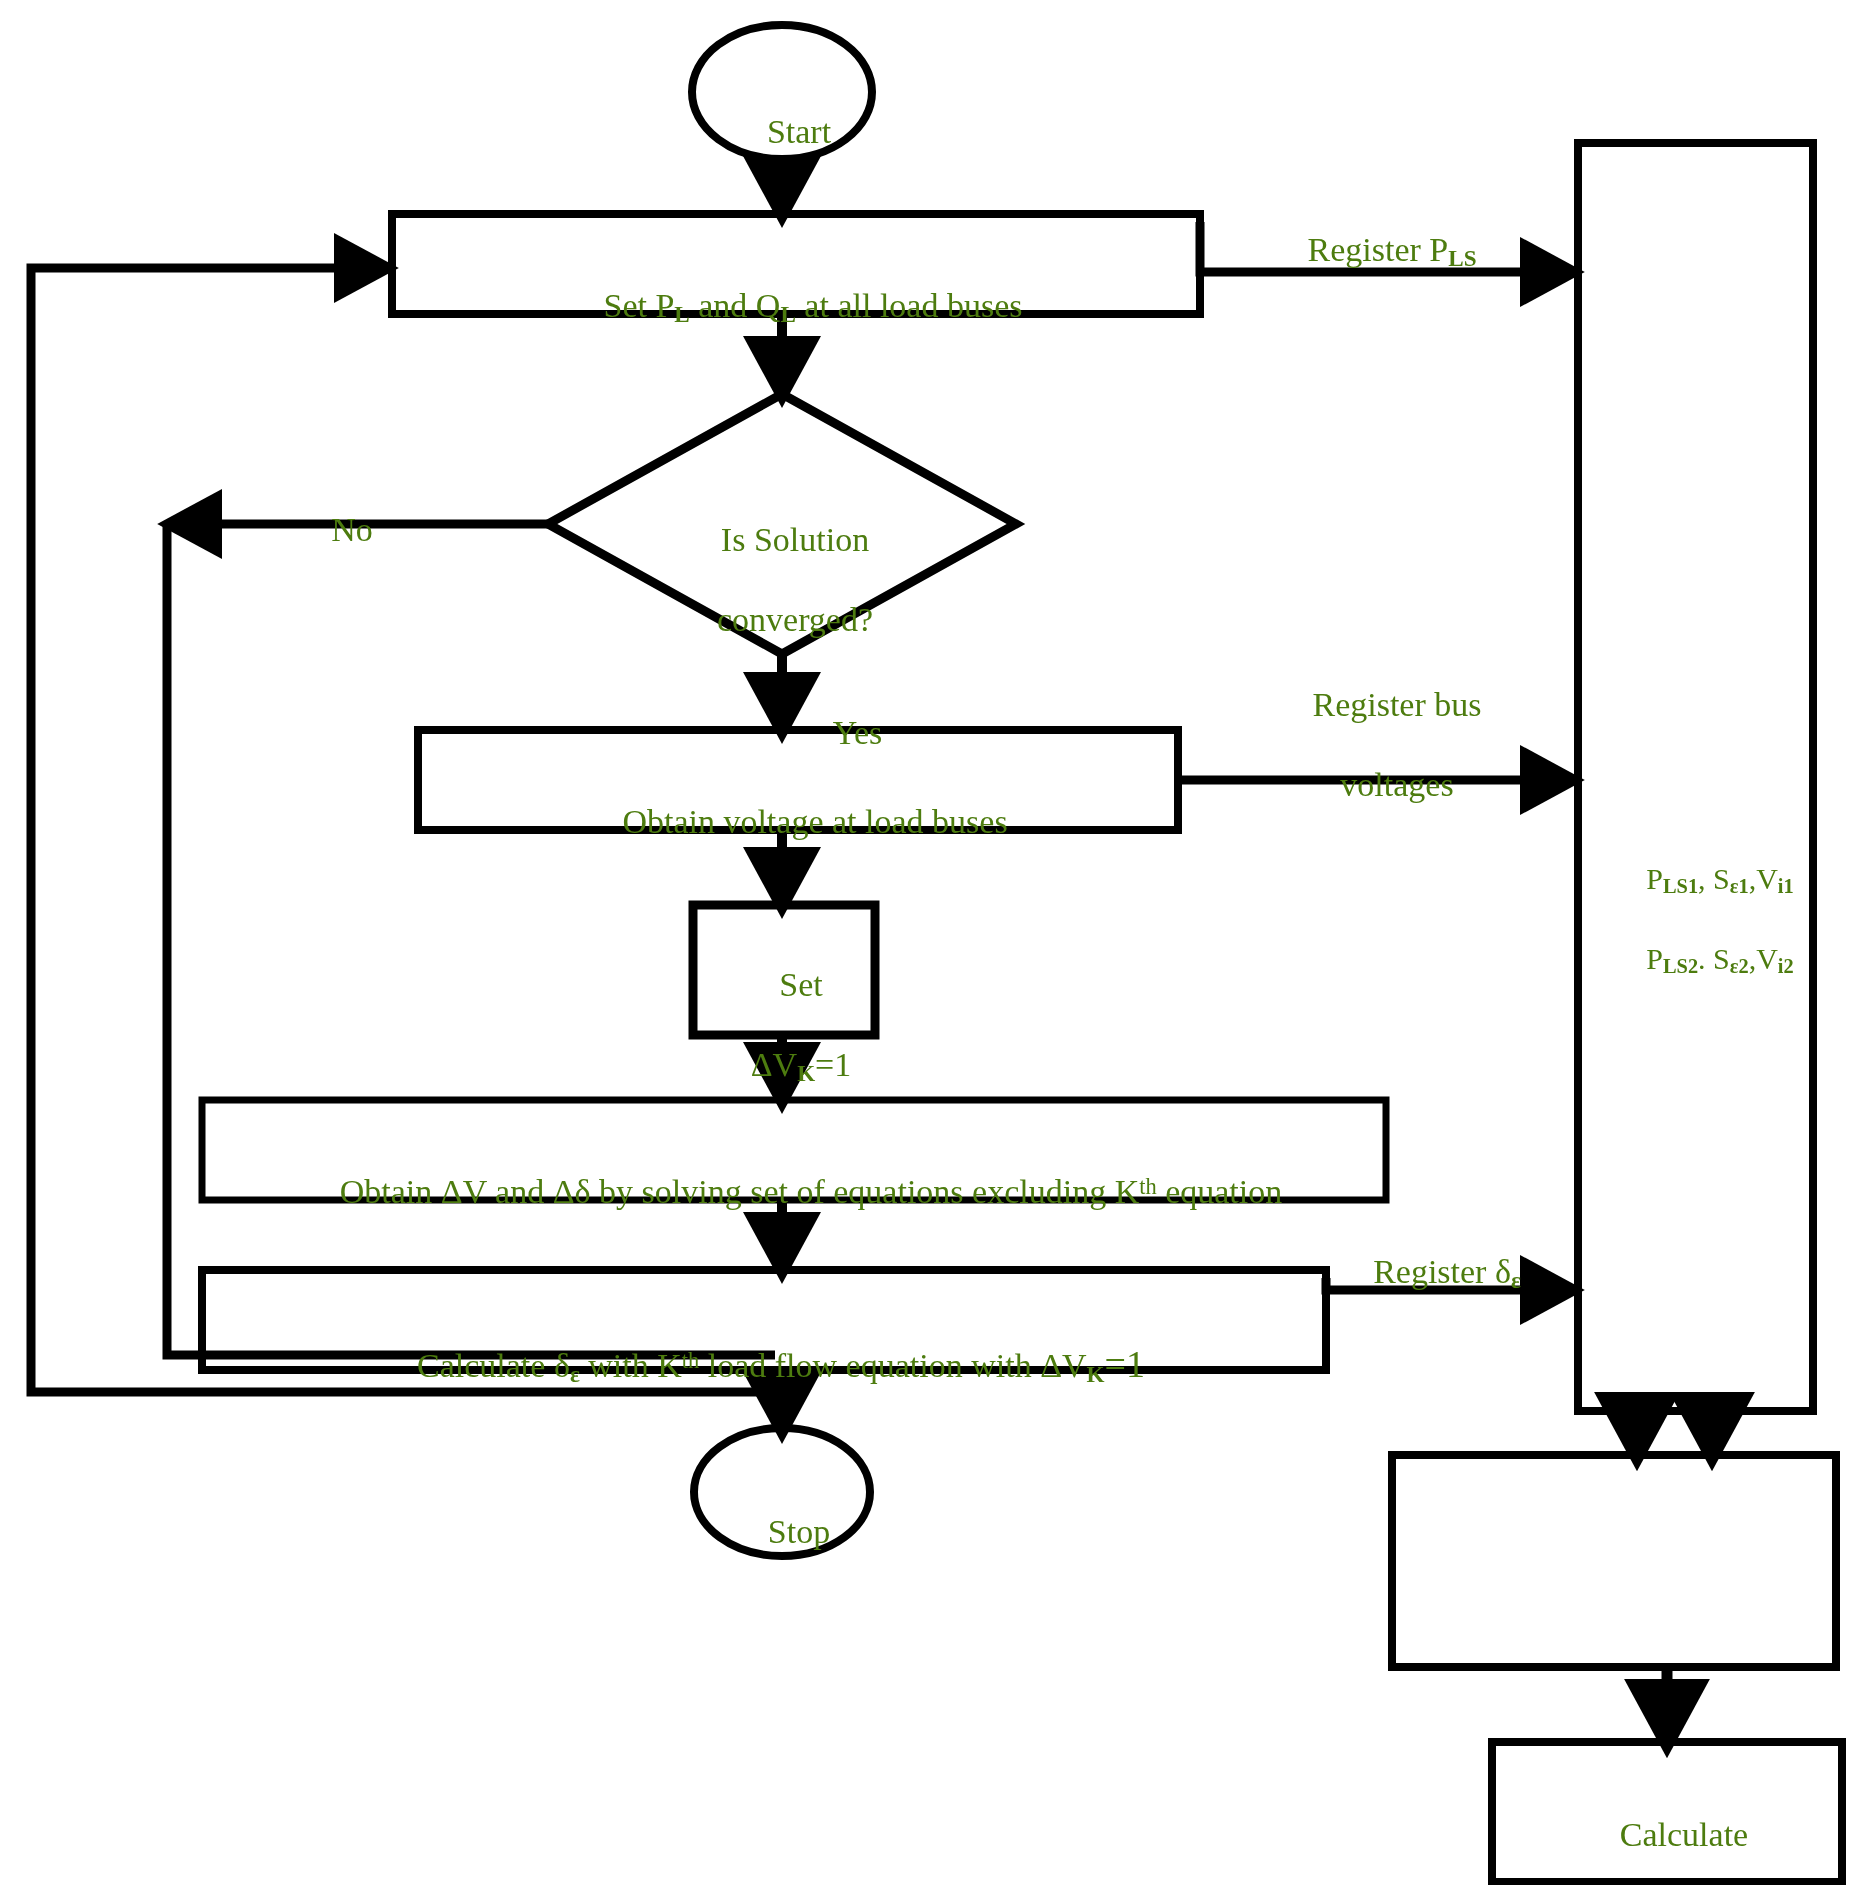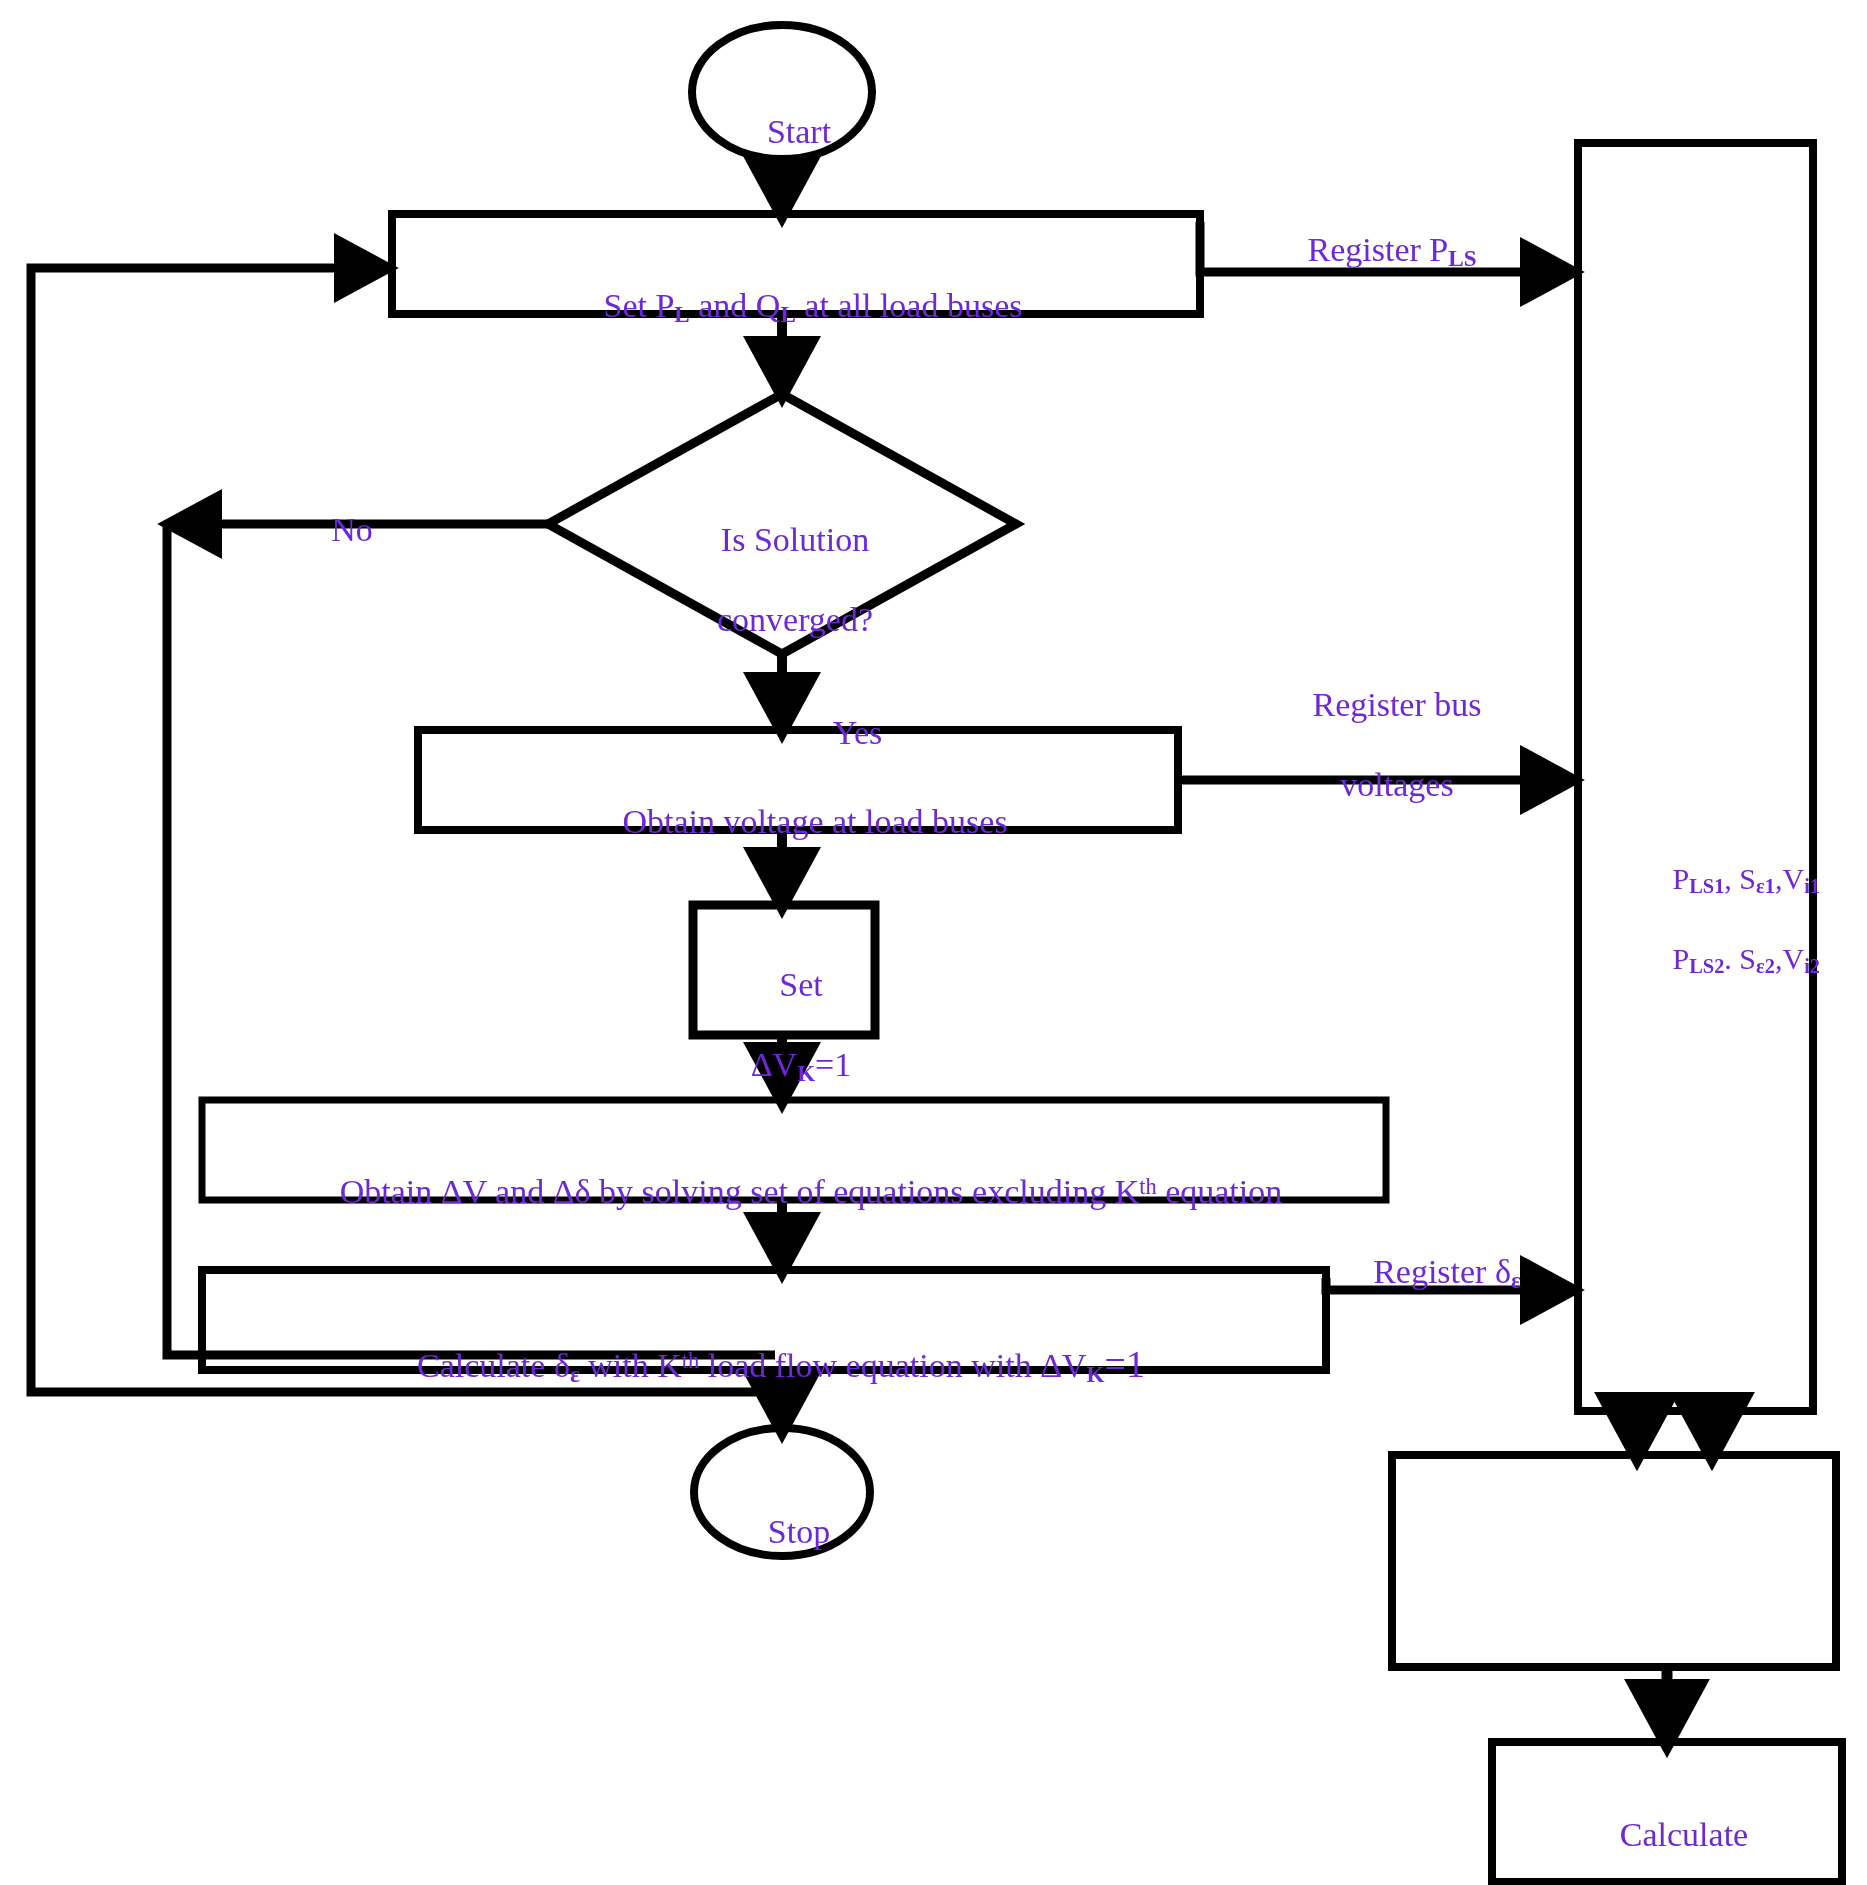--- a/index.html
+++ b/index.html
@@ -18,21 +18,21 @@
     overflow: hidden;
   }
   svg#flow {
     position: absolute;
     left: 0; top: 0;
     width: 1867px;
     height: 1885px;
   }
   .lbl {
     position: absolute;
-    color: #6d28d9;
+    color: #4d7c0f;
     line-height: 1.18;
     white-space: pre;
     text-align: center;
   }
   .node-text {
     font-size: 34px;
   }
   .edge-text {
     font-size: 34px;
   }
@@ -166,21 +166,21 @@
   </div>
 
   <div class="lbl node-text" style="left:202px; top:1302px; width:1124px;">
     Calculate δ<sub>ε</sub> with K<sup>th</sup> load flow equation with ΔV<sub>K</sub><span style="font-size:38px;">=1</span>
   </div>
 
   <div class="lbl node-text" style="left:692px; top:1472px; width:180px;">
     <span>Stop</span>
   </div>
 
-  <div class="lbl small-text" style="left:1590px; top:820px; width:230px; text-align:right; line-height:1.3;">
+  <div class="lbl small-text" style="left:1590px; top:820px; width:230px; text-align:center; line-height:1.3;">
     P<sub>LS1</sub>, S<sub>ε1</sub>,V<sub>i1</sub><br>
     P<sub>LS2</sub>. S<sub>ε2</sub>,V<sub>i2</sub>
   </div>
 
 
   <div class="lbl node-text" style="left:1492px; top:1769px; width:350px; line-height:1.3;">
     <span>Calculate</span><br>
     P and V
   </div>
 

